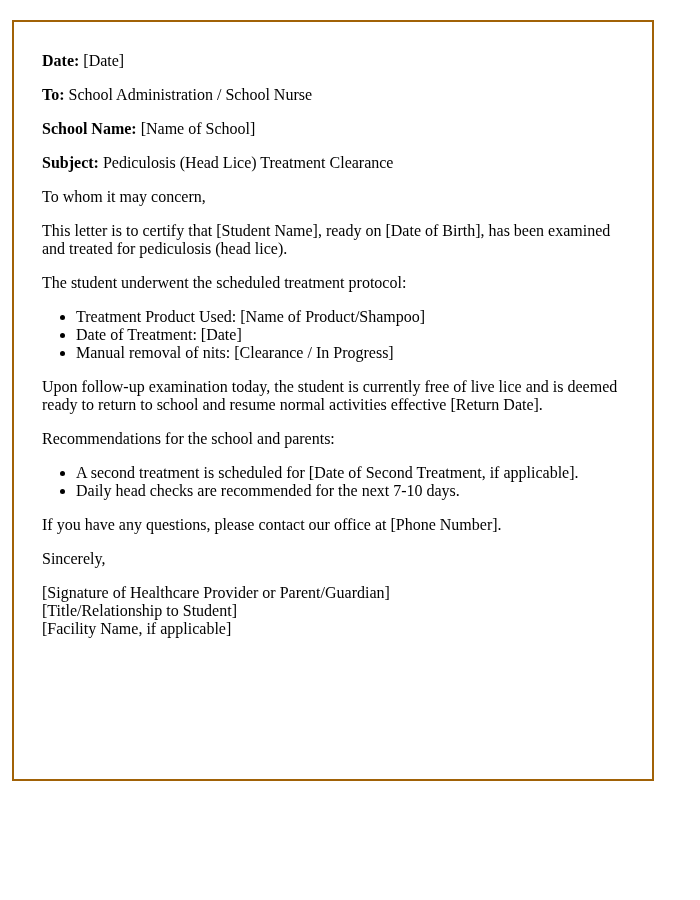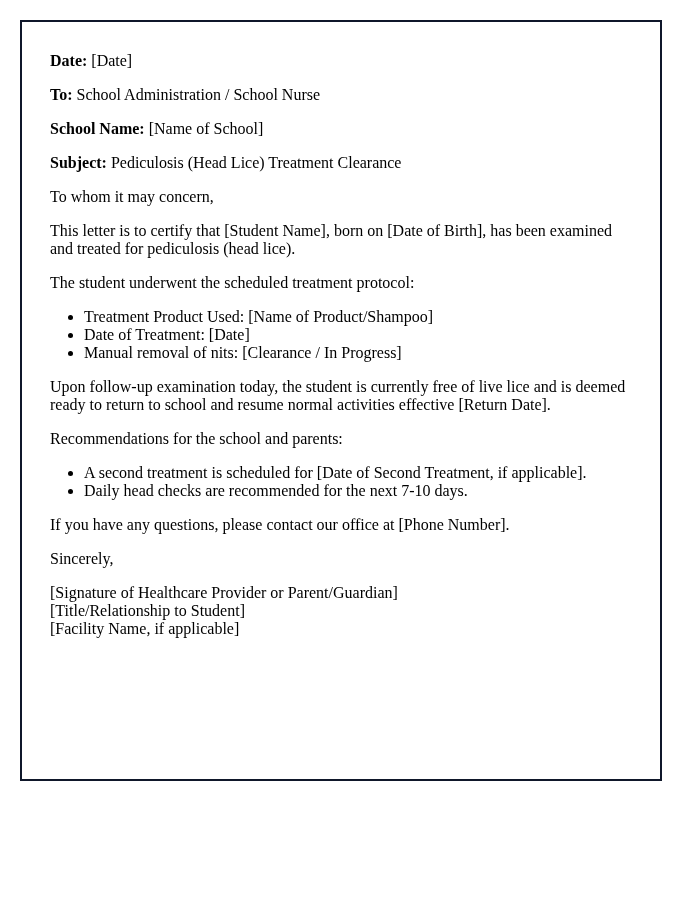--- a/index.html
+++ b/index.html
@@ -6,24 +6,24 @@
     margin: 0;
     padding: 0;
     background: #ffffff;
     width: 700px;
     height: 900px;
     font-family: "Liberation Serif", "DejaVu Serif", serif;
     font-size: 16px;
     color: #000000;
   }
   .page {
-    margin: 20px 0 0 20px;
+    margin: 20px 0 0 12px;
     width: 580px;
     height: 697px;
-    border: 2px solid #0f172a;
+    border: 2px solid #a16207;
     padding: 30px 30px 30px 28px;
     background: #ffffff;
     line-height: normal;
   }
   .page p {
     margin: 16px 0;
   }
   .page p.first {
     margin-top: 0;
   }
@@ -54,21 +54,21 @@
   <p class="first"><b class="lbl">Date:</b><span>[Date]</span></p>
 
   <p><b class="lbl">To:</b><span>School Administration / School Nurse</span></p>
 
   <p><b class="lbl">School Name:</b><span>[Name of School]</span></p>
 
   <p><b class="lbl">Subject:</b><span>Pediculosis (Head Lice) Treatment Clearance</span></p>
 
   <p>To whom it may concern,</p>
 
-  <p><span>This letter is to certify that </span><b>[Student Name]</b><span>, born on </span><b>[Date of Birth]</b><span>, has been examined and treated for pediculosis (head lice).</span></p>
+  <p><span>This letter is to certify that </span><b>[Student Name]</b><span>, ready on </span><b>[Date of Birth]</b><span>, has been examined and treated for pediculosis (head lice).</span></p>
 
   <p>The student underwent the scheduled treatment protocol:</p>
 
   <ul>
     <li>Treatment Product Used: [Name of Product/Shampoo]</li>
     <li>Date of Treatment: [Date]</li>
     <li>Manual removal of nits: [Clearance / In Progress]</li>
   </ul>
 
   <p><span>Upon follow-up examination today, the student is currently free of live lice and is deemed ready to return to school and resume normal activities effective </span><b>[Return Date]</b><span>.</span></p>

